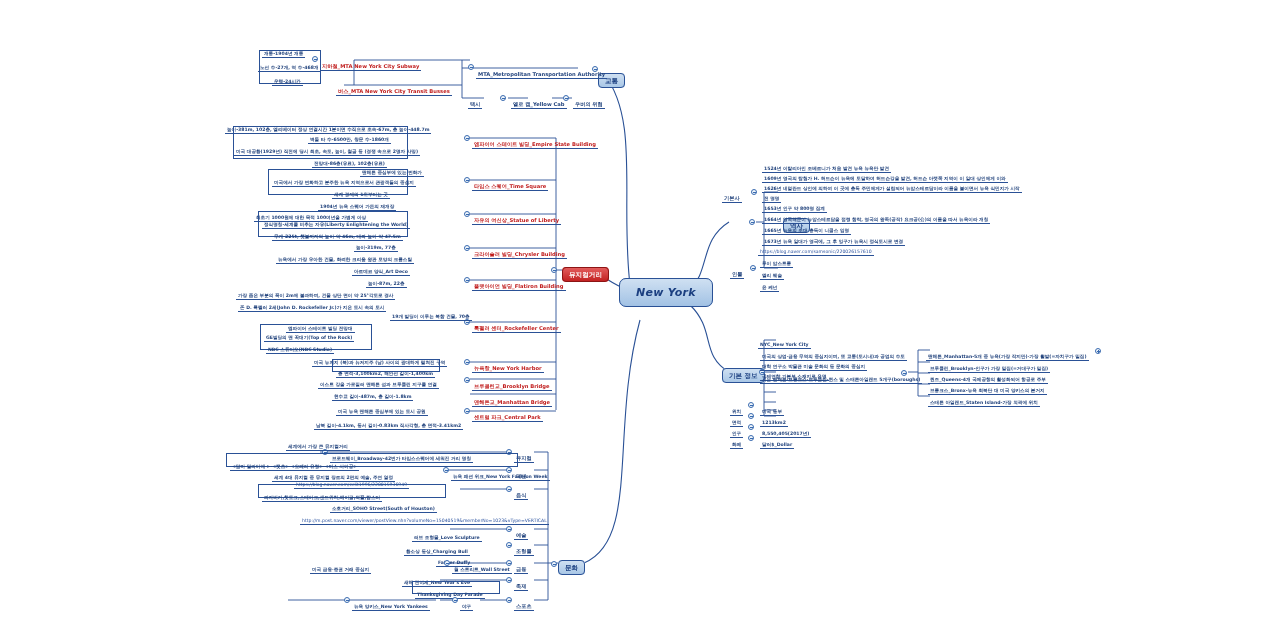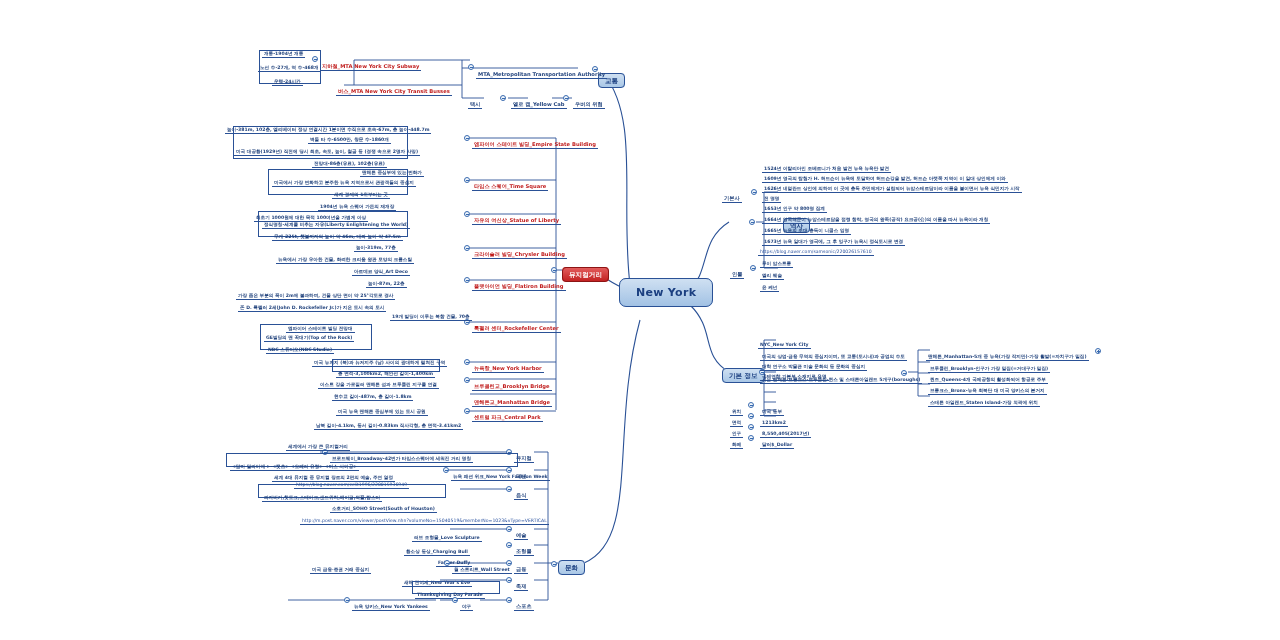--- a/index.html
+++ b/index.html
@@ -147,21 +147,21 @@
       <path d="M510 529 H 450"></path>
       <path d="M510 563 H 448"></path>
       <path d="M510 580 H 440"></path>
       <path d="M510 600 H 480"></path>
       <path d="M456 600 H 440"></path>
       <path d="M436 600 H 288"></path>
       <path d="M446 452 H 320"></path>
     </g>
   </svg>
 
-  <div class="node" style="left:619px;top:283px;">
+  <div class="node" style="left:619px;top:283px;font-style:italic;">
     <span class="cap center">New York</span>
   </div>
 
   <div class="node" style="left:598px;top:69px;">
     <span class="cap">교통</span>
   </div>
   <span class="dot" style="left:592px;top:66px;"></span>
 
   <div class="node" style="left:476px;top:63px;">
     <span class="leaf">MTA_Metropolitan Transportation Authority</span>

